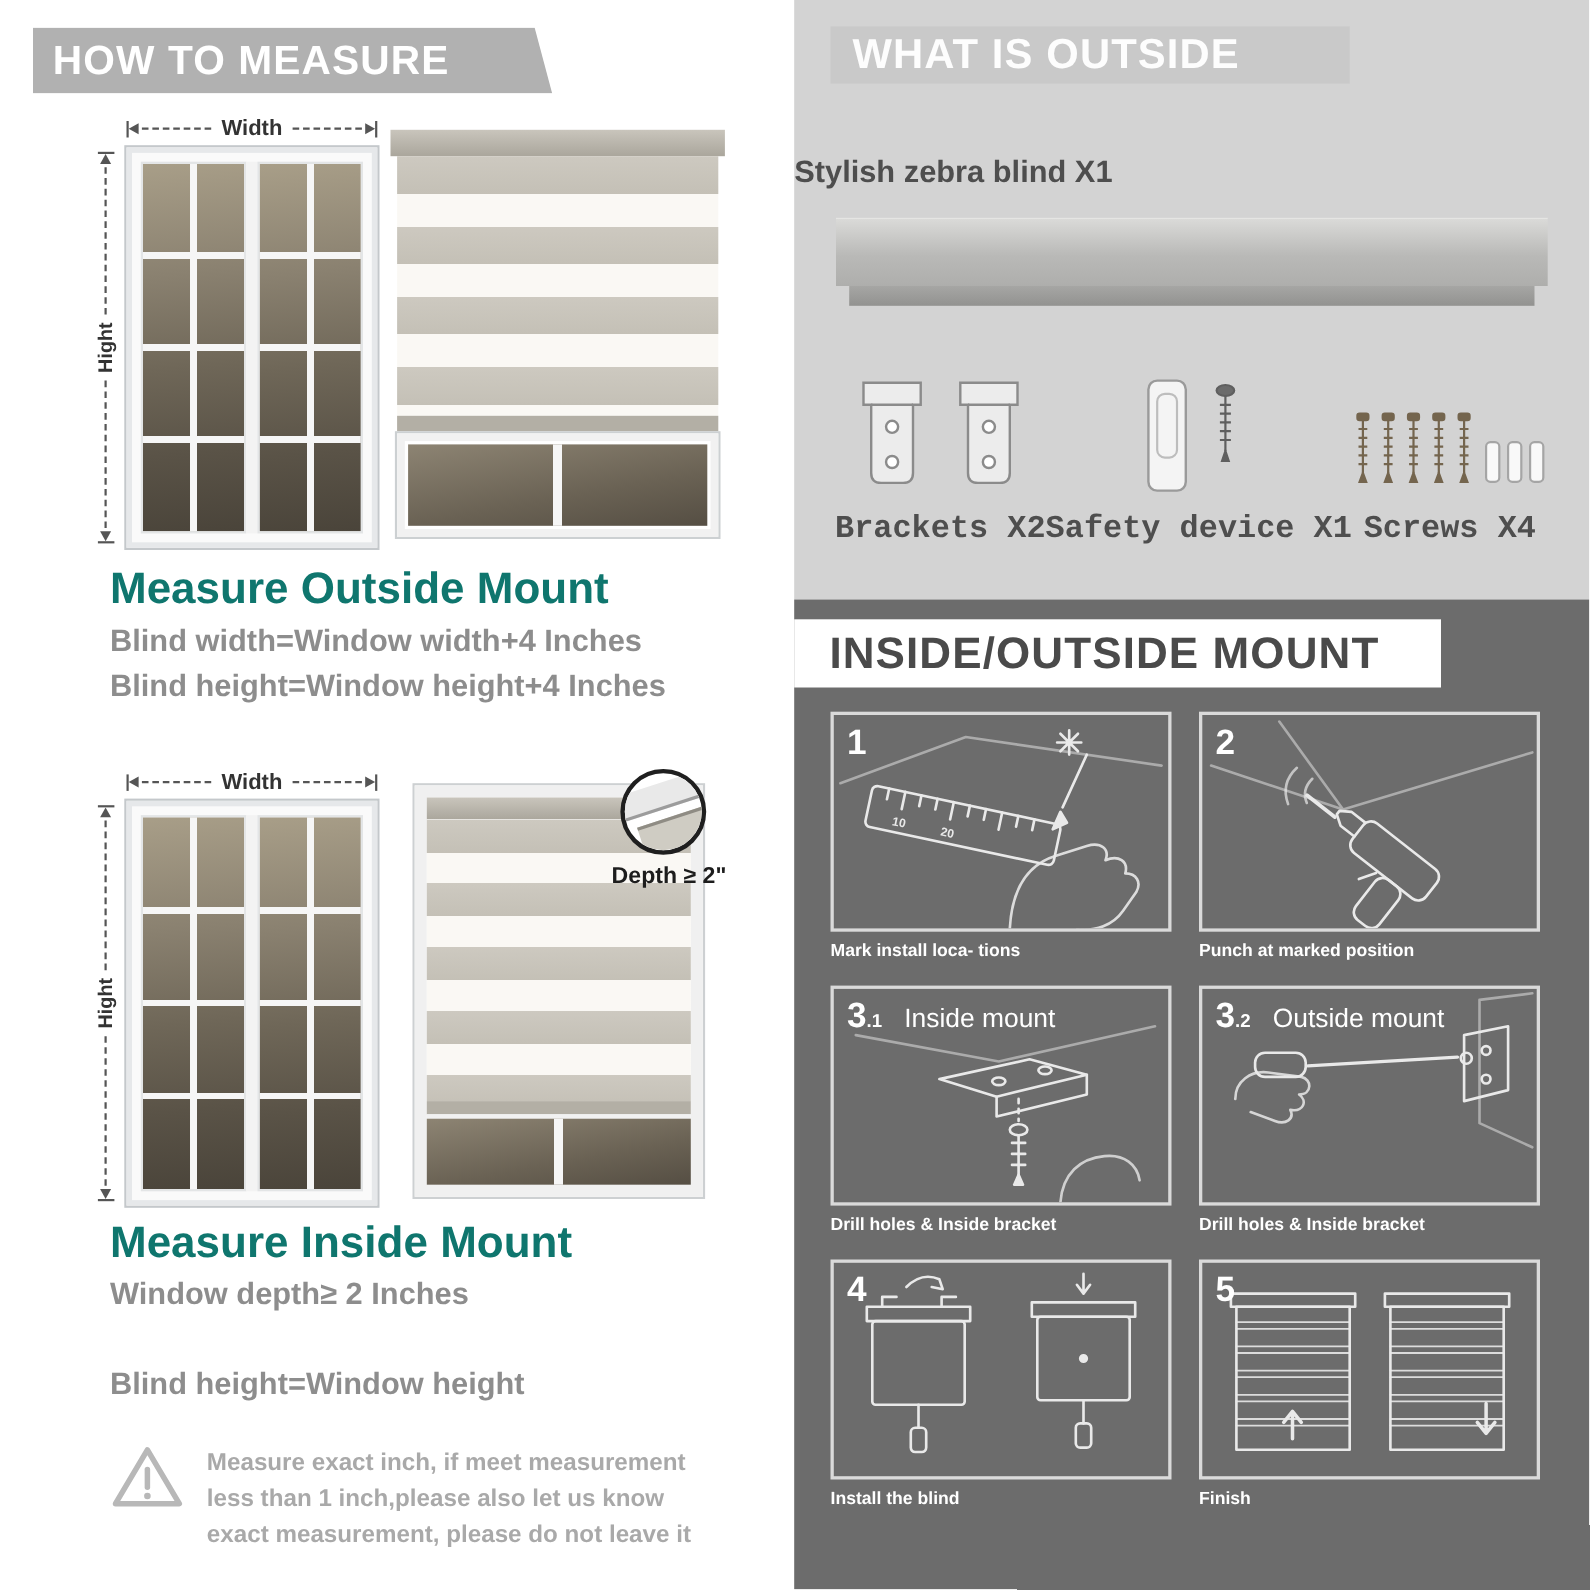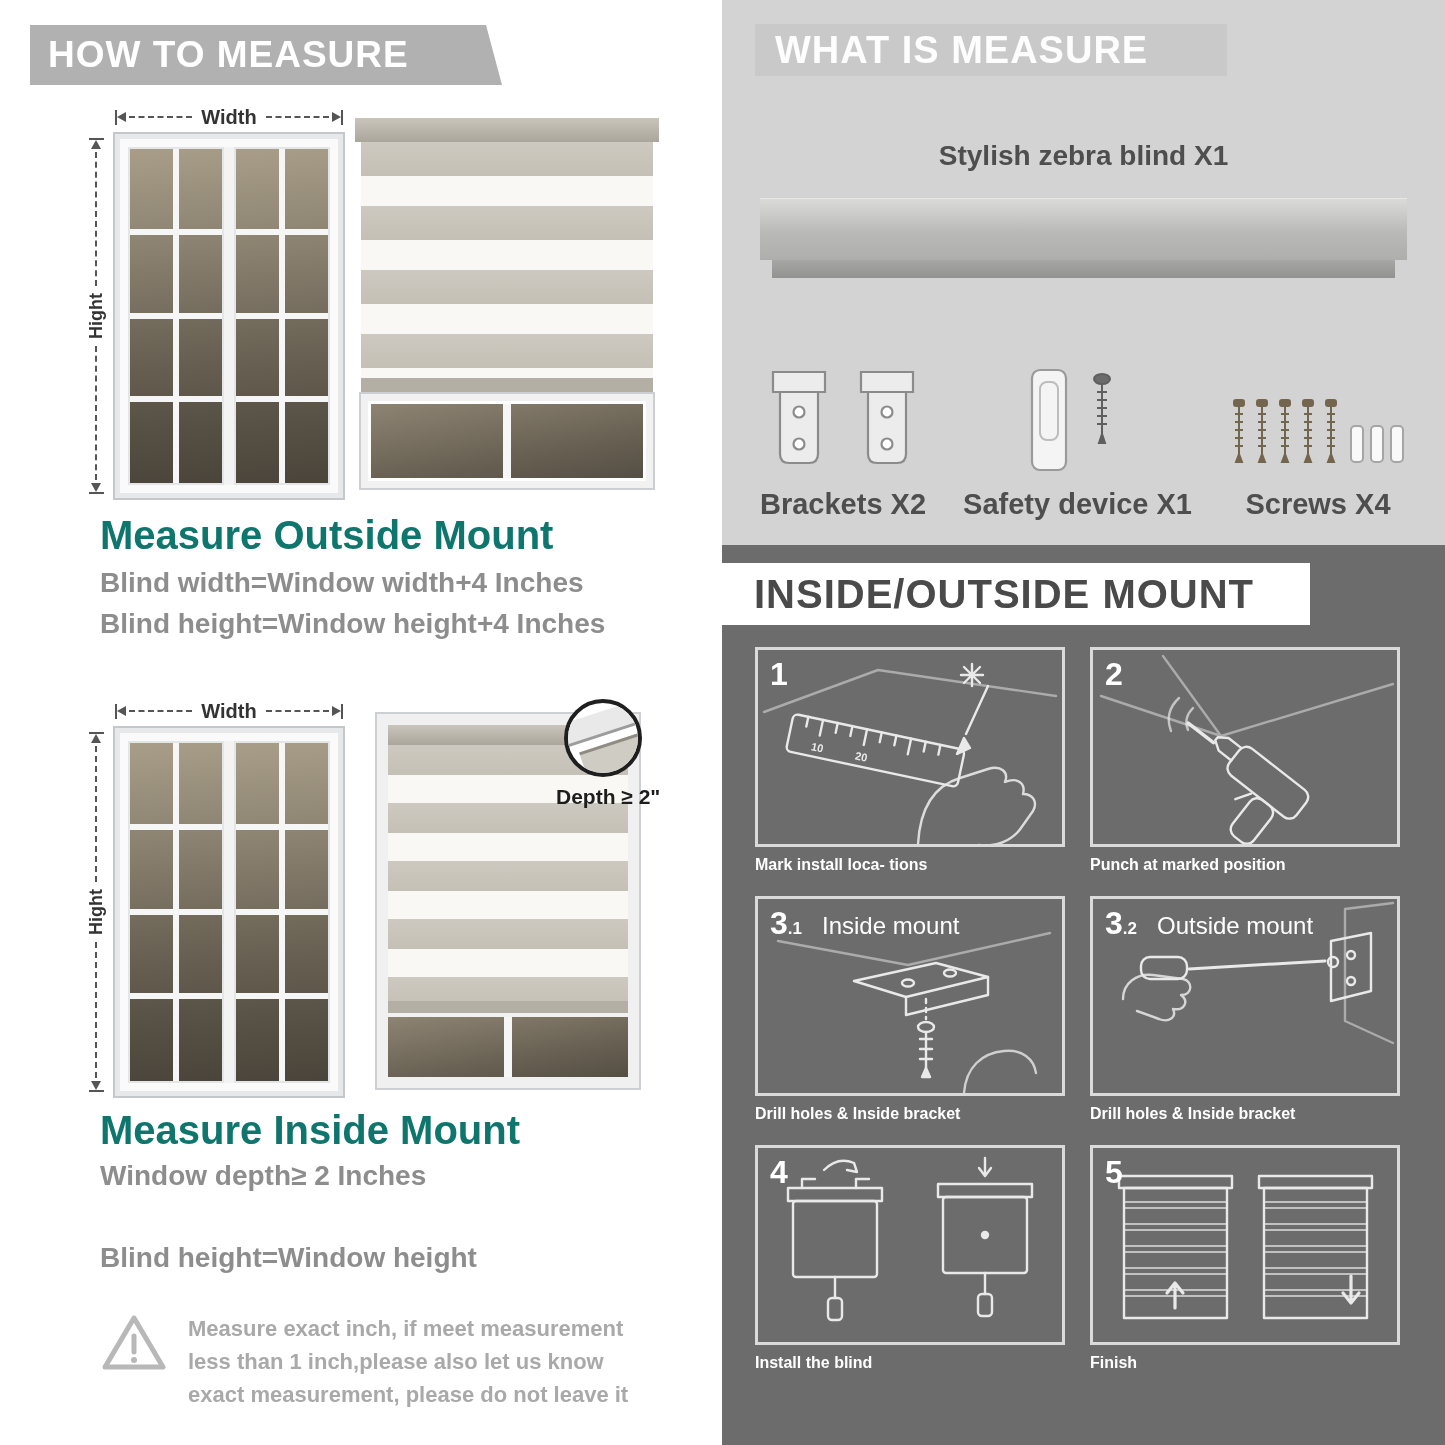--- a/index.html
+++ b/index.html
@@ -81,27 +81,27 @@
   .m-line  { position:absolute; left:100px; font-size:28px; font-weight:bold; color:#8d8d8d; }
 
   .warning { position:absolute; left:100px; top:1312px; width:540px; display:flex; gap:20px; align-items:flex-start; }
   .warn-text { font-size:22px; font-weight:bold; color:#a9a9a9; line-height:1.5; width:445px; }
 
   
   .included { position:absolute; left:722px; top:0; width:723px; height:545px; background:#d3d3d3; }
   .banner-included { position:absolute; left:33px; top:24px; width:472px; height:52px;
     background:#c9c9c9; color:#fdfdfd; font-size:38px; font-weight:bold; line-height:52px;
     padding-left:20px; letter-spacing:1px; }
-  .blind-title { position:absolute; top:140px; left:0; right:0; text-align:center;
+  .blind-title { position:absolute; top:140px; left:0; right:0; text-align:left;
     font-size:28px; font-weight:bold; color:#4e4e4e; }
   .headrail-illus { position:absolute; left:38px; top:198px; width:647px; }
   .hr-top { height:62px; background:linear-gradient(180deg,#dadad8,#b9b9b7 55%,#aeaeac); border-top:1px solid #e7e7e5; }
   .hr-lip { height:18px; margin:0 12px; background:linear-gradient(180deg,#a6a6a4,#929290); }
-  .parts { position:absolute; left:38px; right:38px; top:336px; height:185px;
-    display:flex; justify-content:space-between; align-items:flex-end; }
+  .parts { position:absolute; left:38px; right:38px; top:312px; height:185px;
+    display:flex; justify-content:flex-end; align-items:flex-end;font-family:Liberation Mono, monospace; }
   .part { display:flex; flex-direction:column; align-items:center; }
   .part-illus { display:flex; align-items:flex-end; justify-content:center; margin-bottom:10px; }
   .part-label { font-size:29px; font-weight:bold; color:#4e4e4e; white-space:nowrap; }
 
   
   .mount { position:absolute; left:722px; top:545px; width:723px; height:900px; background:#6c6c6c; }
   .banner-mount { position:absolute; left:0; top:18px; width:588px; height:62px; background:#fff;
     color:#4a4a4a; font-size:40px; font-weight:bold; line-height:62px; padding-left:32px; letter-spacing:1px; }
   .steps { position:absolute; left:33px; top:102px; display:grid;
     grid-template-columns:310px 310px; column-gap:25px; row-gap:22px; }
@@ -211,21 +211,21 @@
   <div class="warning">
     <svg width="68" height="62" viewBox="0 0 68 62">
       <path d="M34,6 L63,55 H5 Z" fill="none" stroke="#b8b8b8" stroke-width="5" stroke-linejoin="round"></path>
       <line x1="34" y1="24" x2="34" y2="40" stroke="#b8b8b8" stroke-width="5" stroke-linecap="round"></line>
       <circle cx="34" cy="48" r="3" fill="#b8b8b8"></circle>
     </svg>
     <div class="warn-text">Measure exact inch, if meet measurement less than 1 inch,please also let us know exact measurement, please do not leave it</div>
   </div>
 
   <section class="included">
-    <div class="banner-included">WHAT IS MEASURE</div>
+    <div class="banner-included">WHAT IS OUTSIDE</div>
     <div class="blind-title">Stylish zebra blind X1</div>
     <div class="headrail-illus">
       <div class="hr-top"></div>
         <div class="hr-lip"></div>
     </div>
     <div class="parts">
 
       <div class="part">
         <div class="part-illus">
           <svg class="part-svg" width="156" height="116" viewBox="0 0 156 116">

